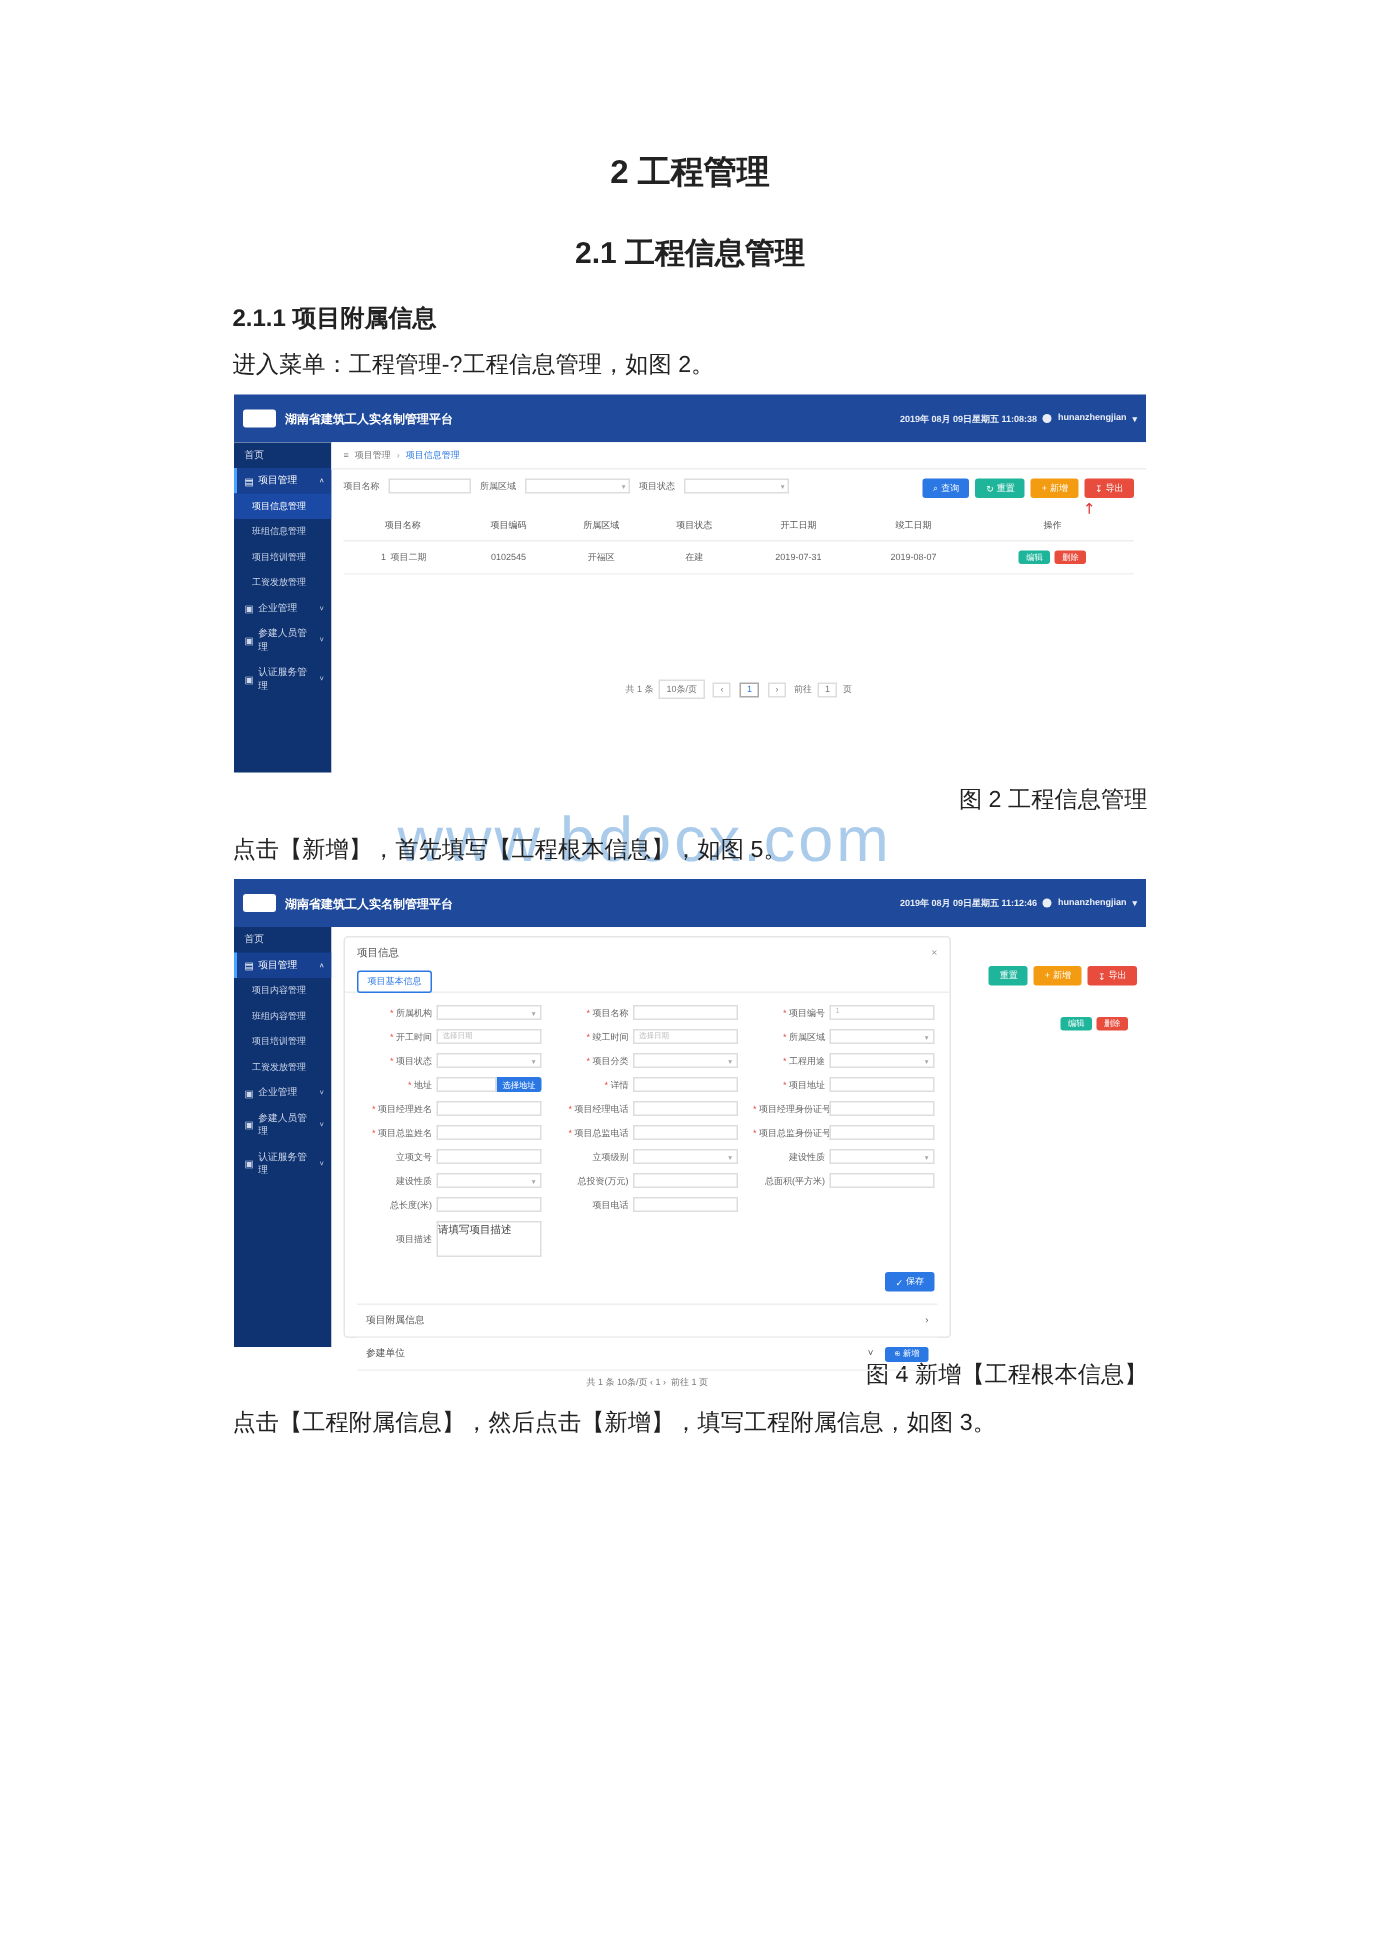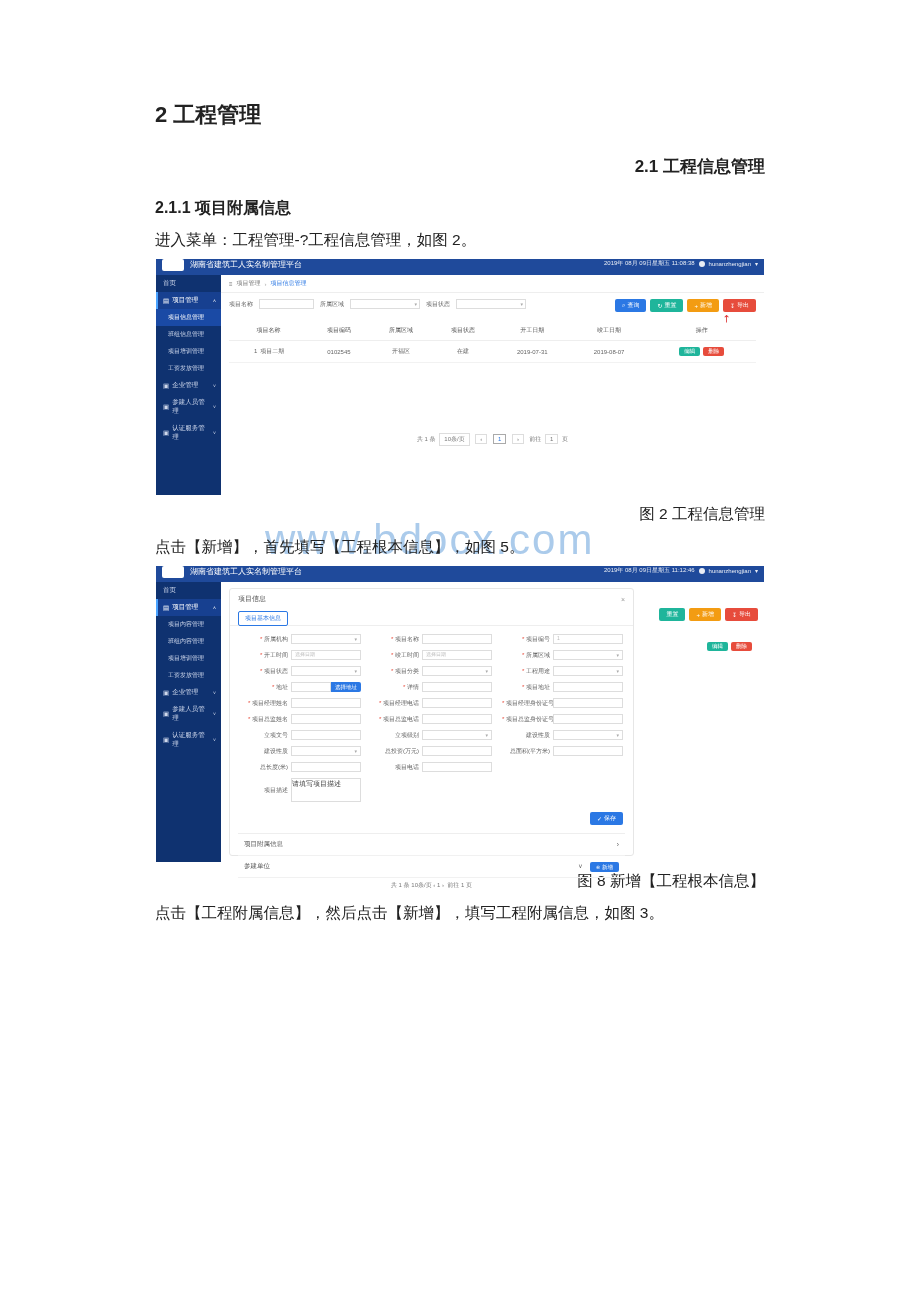--- a/index.html
+++ b/index.html
@@ -1,27 +1,27 @@
 <!DOCTYPE html>
 <html><head>
   <meta charset="utf-8">
   <style>
     * { margin: 0; padding: 0; box-sizing: border-box; }
     body { font-family: "Microsoft YaHei", sans-serif; background: #fff; width: 920px; margin: 0 auto; padding: 100px 155px 200px; color: #222; }
-    h1 { font-size: 22px; font-weight: bold; margin-bottom: 25px; }
-    h2 { text-align: right; font-size: 17px; font-weight: bold; margin-bottom: 20px; }
+    h1 { text-align: center; font-size: 22px; font-weight: bold; margin-bottom: 25px; }
+    h2 { text-align: center; font-size: 20px; font-weight: bold; margin-bottom: 20px; }
     h3 { font-size: 16px; font-weight: bold; margin-bottom: 8px; }
     .para { font-size: 15.5px; line-height: 1.7; margin-bottom: 6px; }
     .caption { font-size: 15.5px; line-height: 1.7; margin: 6px 0; text-align: right; }
     .watermark-wrap { position: relative; }
     .watermark { position: absolute; top: -18px; left: 110px; font-size: 42px; letter-spacing: 2px; color: rgba(150,190,230,0.8); font-family: Arial, sans-serif; pointer-events: none; z-index: 0; white-space: nowrap; }
     .shot { width: 608px; margin: 6px auto 6px; position: relative; font-size: 7px; color: #444; }
 
     
-    .app-header { background: #1f4a9b; color: #fff; height: 16px; display: flex; align-items: flex-start; padding: 0 6px; }
+    .app-header { background: #1f4a9b; color: #fff; height: 32px; display: flex; align-items: center; padding: 0 6px; font-weight: bold; }
     .logo { width: 22px; height: 12px; background: #fff; border-radius: 2px; margin-right: 6px; display:inline-block; }
     .app-title { font-size: 8px; flex: 1; }
     .app-right { font-size: 6px; opacity: .9; display:flex; align-items:center; gap:4px; }
     .user-icon { width:6px; height:6px; border-radius:50%; background:#fff; display:inline-block; }
 
     
     .layout { display: flex; background: #f5f5f5; }
     .sidebar { width: 65px; background: #0f3270; color: #cfd8ec; font-size: 6.5px; }
     .side-item { padding: 4px 5px; border-left: 2px solid transparent; display:flex; align-items:center; gap:3px; }
     .side-item.active { background: #174090; border-left-color: #4aa3ff; color:#fff; }
@@ -442,14 +442,14 @@
           <span class="box">›</span>
           &nbsp;<span>前往</span>
           <span class="box">1</span>
           <span>页</span>
         </div>
       </div>
     </div>
   </div>
 </div>
 
-<p class="caption">图 8 新增【工程根本信息】</p>
+<p class="caption">图 4 新增【工程根本信息】</p>
 <p class="para">点击【工程附属信息】，然后点击【新增】，填写工程附属信息，如图 3。</p>
 
 </body></html>

